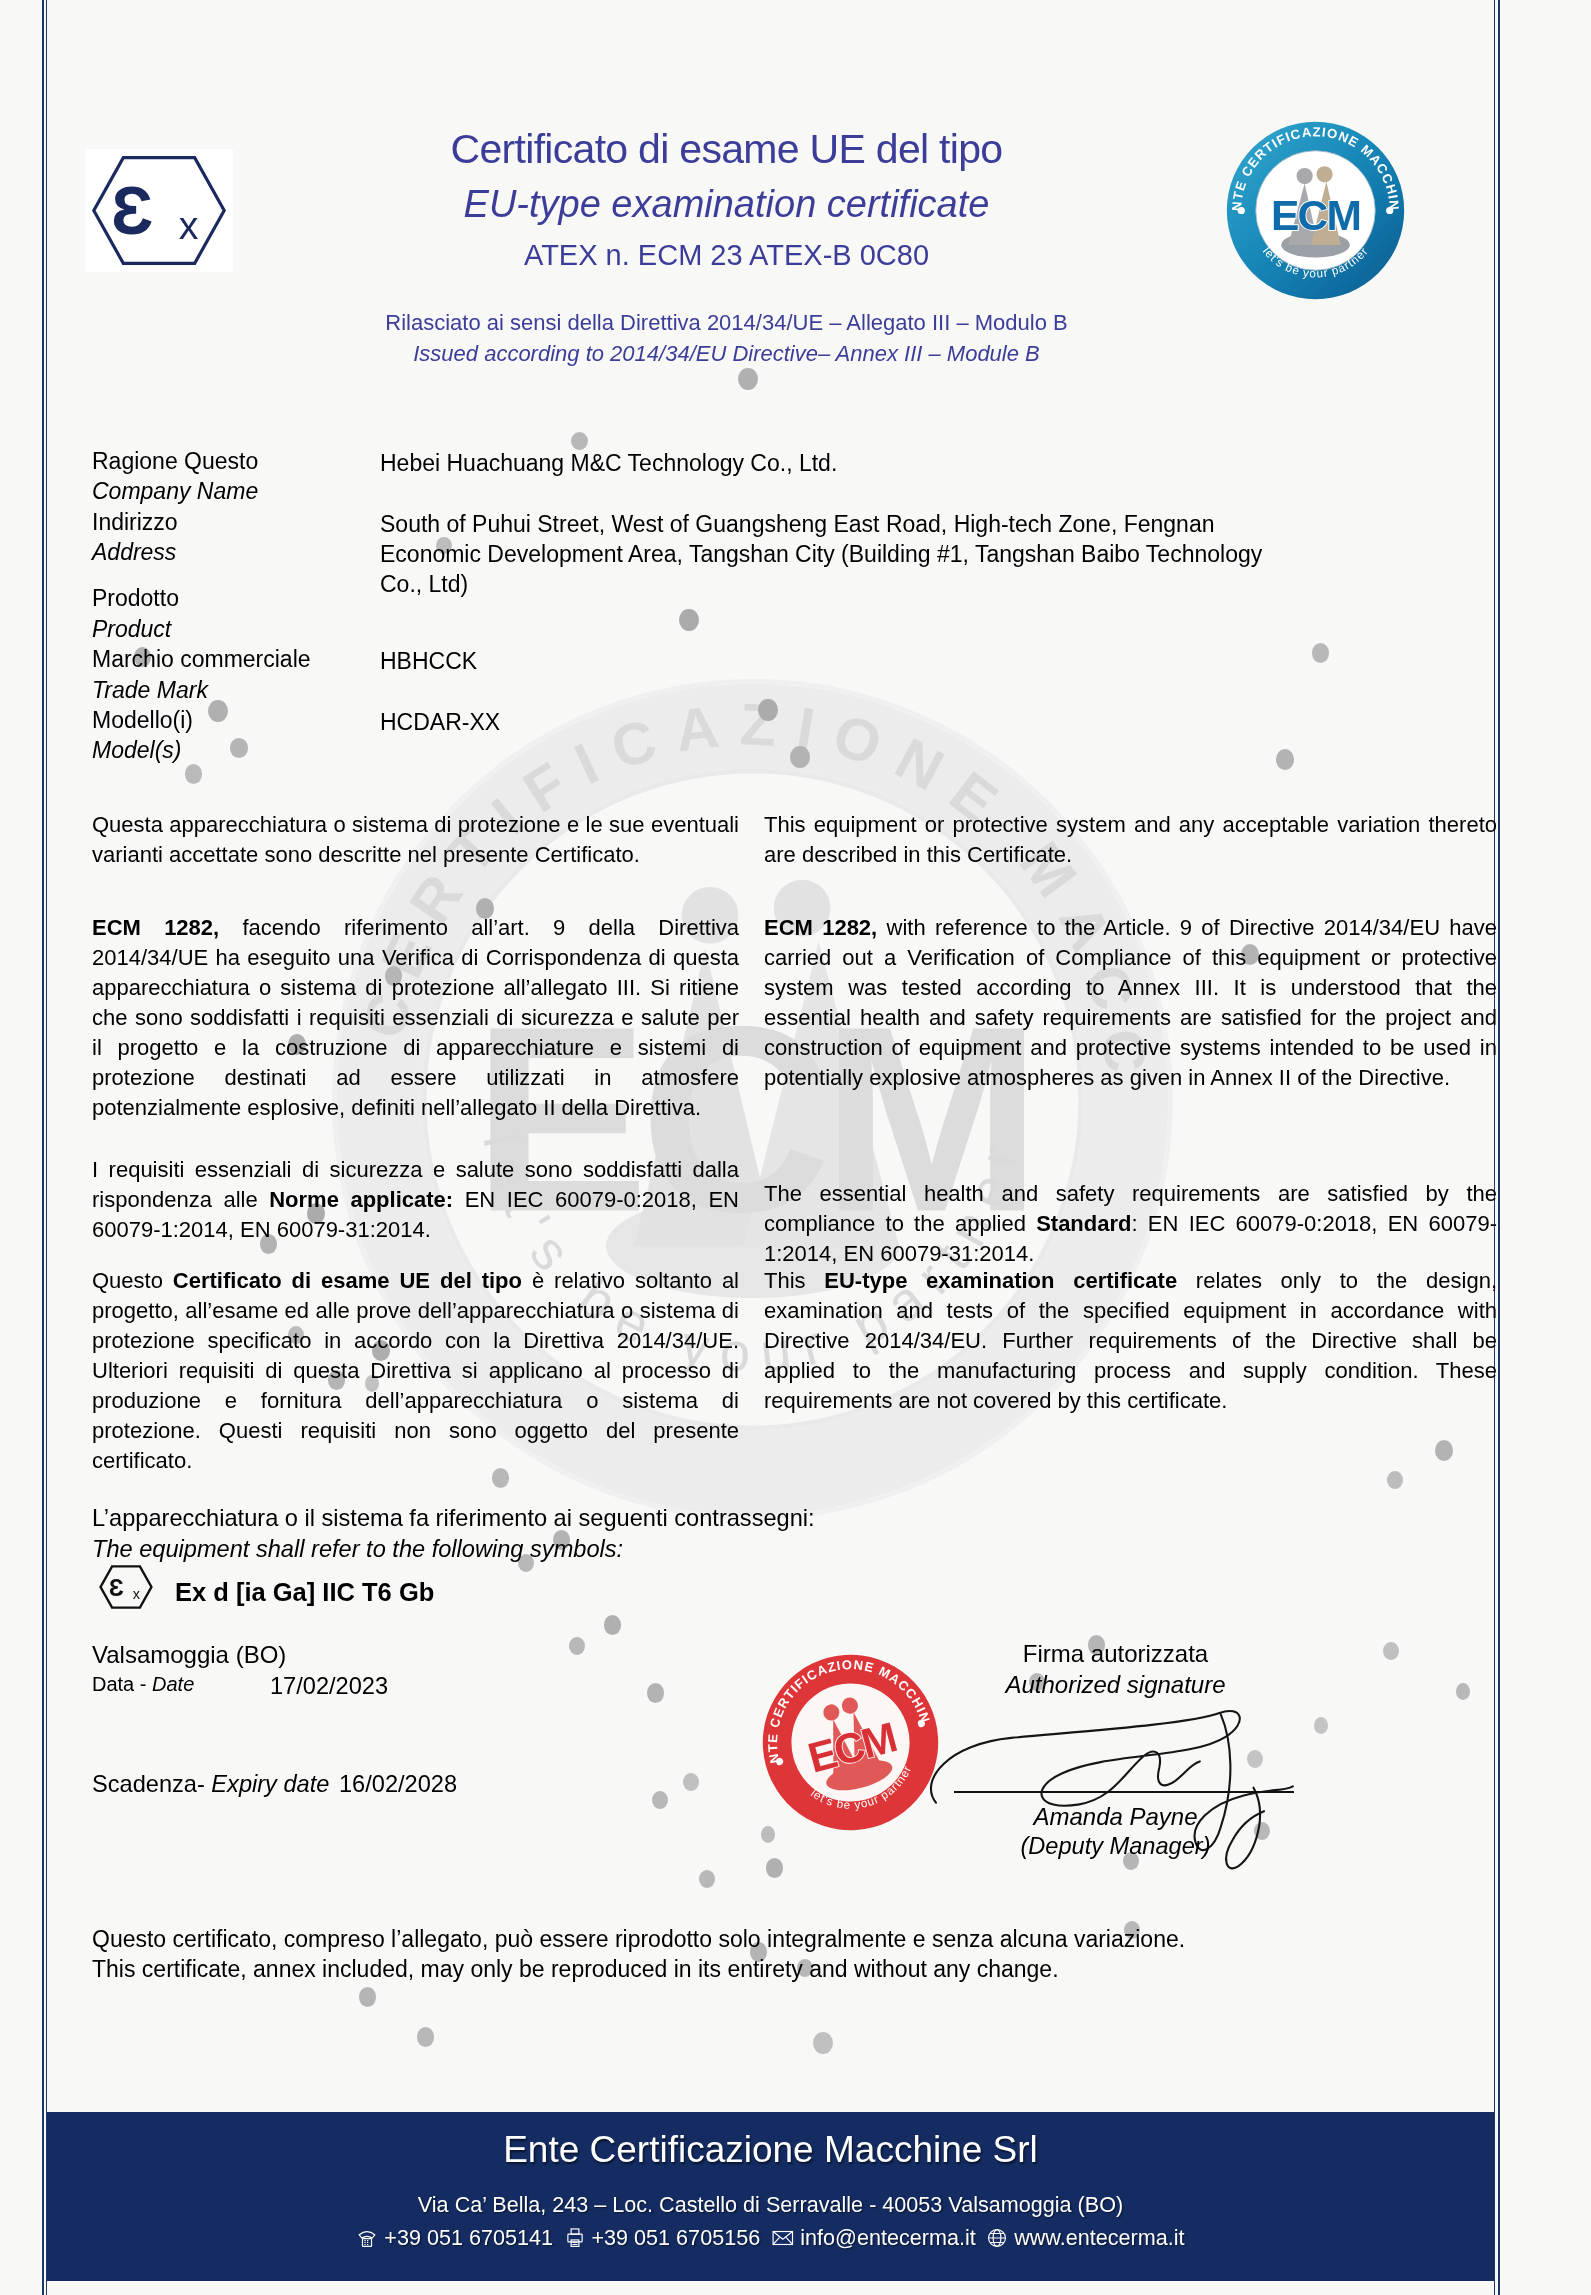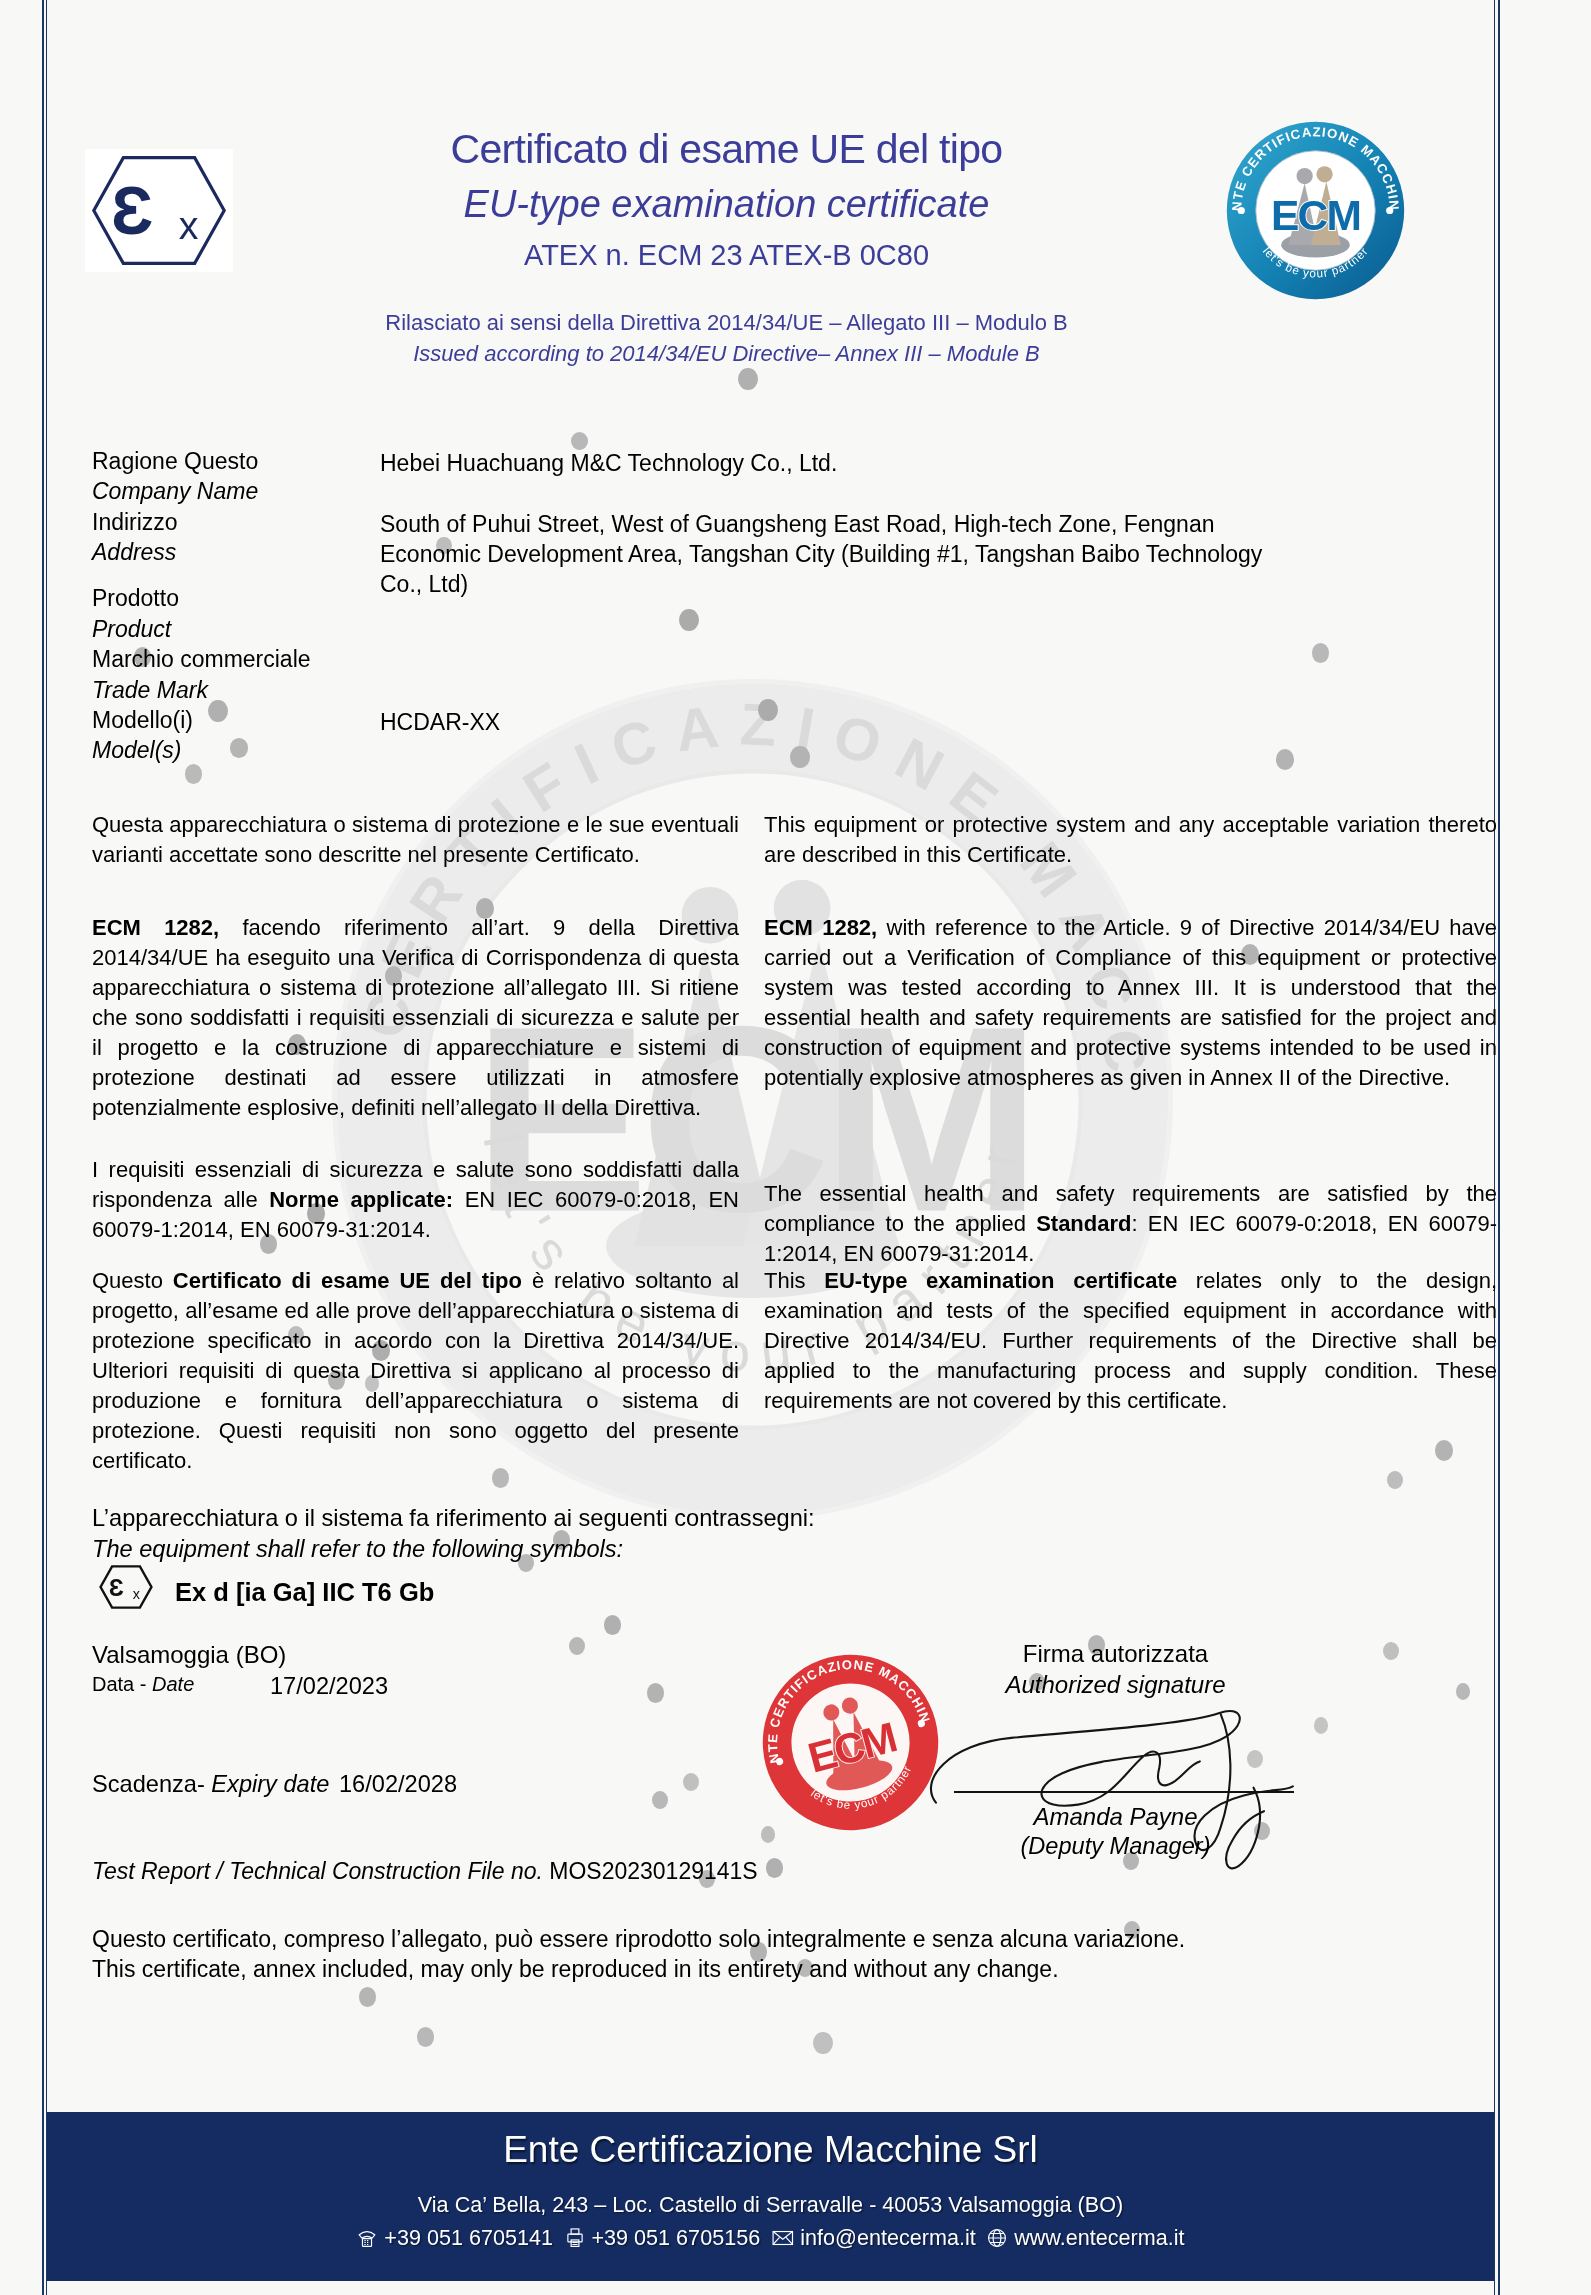--- a/index.html
+++ b/index.html
@@ -163,20 +163,21 @@
 
   <div class="lbl" style="top:509px;">Indirizzo</div>
   <div class="sub" style="top:539px;">Address</div>
   <div class="val" style="top:509px;">South of Puhui Street, West of Guangsheng East Road, High-tech Zone, Fengnan Economic Development Area, Tangshan City (Building #1, Tangshan Baibo Technology Co., Ltd)</div>
 
   <div class="lbl" style="top:585px;">Prodotto</div>
   <div class="sub" style="top:616px;">Product</div>
 
   <div class="lbl" style="top:646px;">Marchio commerciale</div>
   <div class="sub" style="top:677px;">Trade Mark</div>
+  <div class="val" style="top:646px;">HBHCCK</div>
 
   <div class="lbl" style="top:707px;">Modello(i)</div>
   <div class="sub" style="top:737px;">Model(s)</div>
   <div class="val" style="top:707px;">HCDAR-XX</div>
 
   <div class="para colL" style="top:810px;"><span>Questa apparecchiatura o sistema di protezione e le sue eventuali varianti accettate sono descritte nel presente Certificato.</span></div>
   <div class="para colR" style="top:810px;"><span>This equipment or protective system and any acceptable variation thereto are described in this Certificate.</span></div>
 
   <div class="para colL" style="top:913px;"><span style="font-weight: 700;">ECM 1282,</span><span> facendo riferimento all’art. 9 della Direttiva 2014/34/UE ha eseguito una Verifica di Corrispondenza di questa apparecchiatura o sistema di protezione all’allegato III. Si ritiene che sono soddisfatti i requisiti essenziali di sicurezza e salute per il progetto e la costruzione di apparecchiature e sistemi di protezione destinati ad essere utilizzati in atmosfere potenzialmente esplosive, definiti nell’allegato II della Direttiva.</span></div>
   <div class="para colR" style="top:913px;"><span style="font-weight: 700;">ECM 1282,</span><span> with reference to the Article. 9 of Directive 2014/34/EU have carried out a Verification of Compliance of this equipment or protective system was tested according to Annex III. It is understood that the essential health and safety requirements are satisfied for the project and construction of equipment and protective systems intended to be used in potentially explosive atmospheres as given in Annex II of the Directive.</span></div>
@@ -197,21 +198,20 @@
   </svg>
   <div class="mark">Ex d [ia Ga] IIC T6 Gb</div>
 
   <div class="ln" style="left:92px; top:1641px; font-size:24px;">Valsamoggia (BO)</div>
   <div class="ln" style="left:92px; top:1673px; font-size:20px;"><span>Data - </span><span style="font-style: italic;">Date</span></div>
   <div class="ln" style="left:270px; top:1673px; font-size:23.6px;">17/02/2023</div>
 
   <div class="ln" style="left:92px; top:1771px; font-size:23.6px;"><span>Scadenza- </span><span style="font-style: italic;">Expiry date</span></div>
   <div class="ln" style="left:339px; top:1771px; font-size:23.6px;">16/02/2028</div>
 
-  <div class="ln" style="left:92px; top:1858px; font-size:23px;"><span style="font-style: italic;">Test Report / Technical Construction File no.</span><span> MOS20230129141S</span></div>
 
   <div class="ln" style="left:92px; top:1926px; font-size:23px;">Questo certificato, compreso l’allegato, può essere riprodotto solo integralmente e senza alcuna variazione.</div>
   <div class="ln" style="left:92px; top:1956px; font-size:23px;">This certificate, annex included, may only be reproduced in its entirety and without any change.</div>
 
   <div class="sigblock" style="top:1640px;">Firma autorizzata</div>
   <div class="sigblock it" style="top:1671px;">Authorized signature</div>
 
   <svg class="abs" style="left:913px; top:1675px;" width="406" height="203" viewBox="0 0 620 310">
     <g fill="none" stroke="#151515" stroke-width="3.2" stroke-linecap="round">
       <path d="M 35,195 C 8,160 55,105 150,96 C 270,85 420,75 468,58 C 502,46 512,72 478,94 C 425,128 298,118 228,150 C 178,172 188,208 252,198 C 305,189 322,150 352,124 C 370,109 381,119 376,142 C 370,166 379,176 400,162 C 416,150 424,136 438,132"></path>

